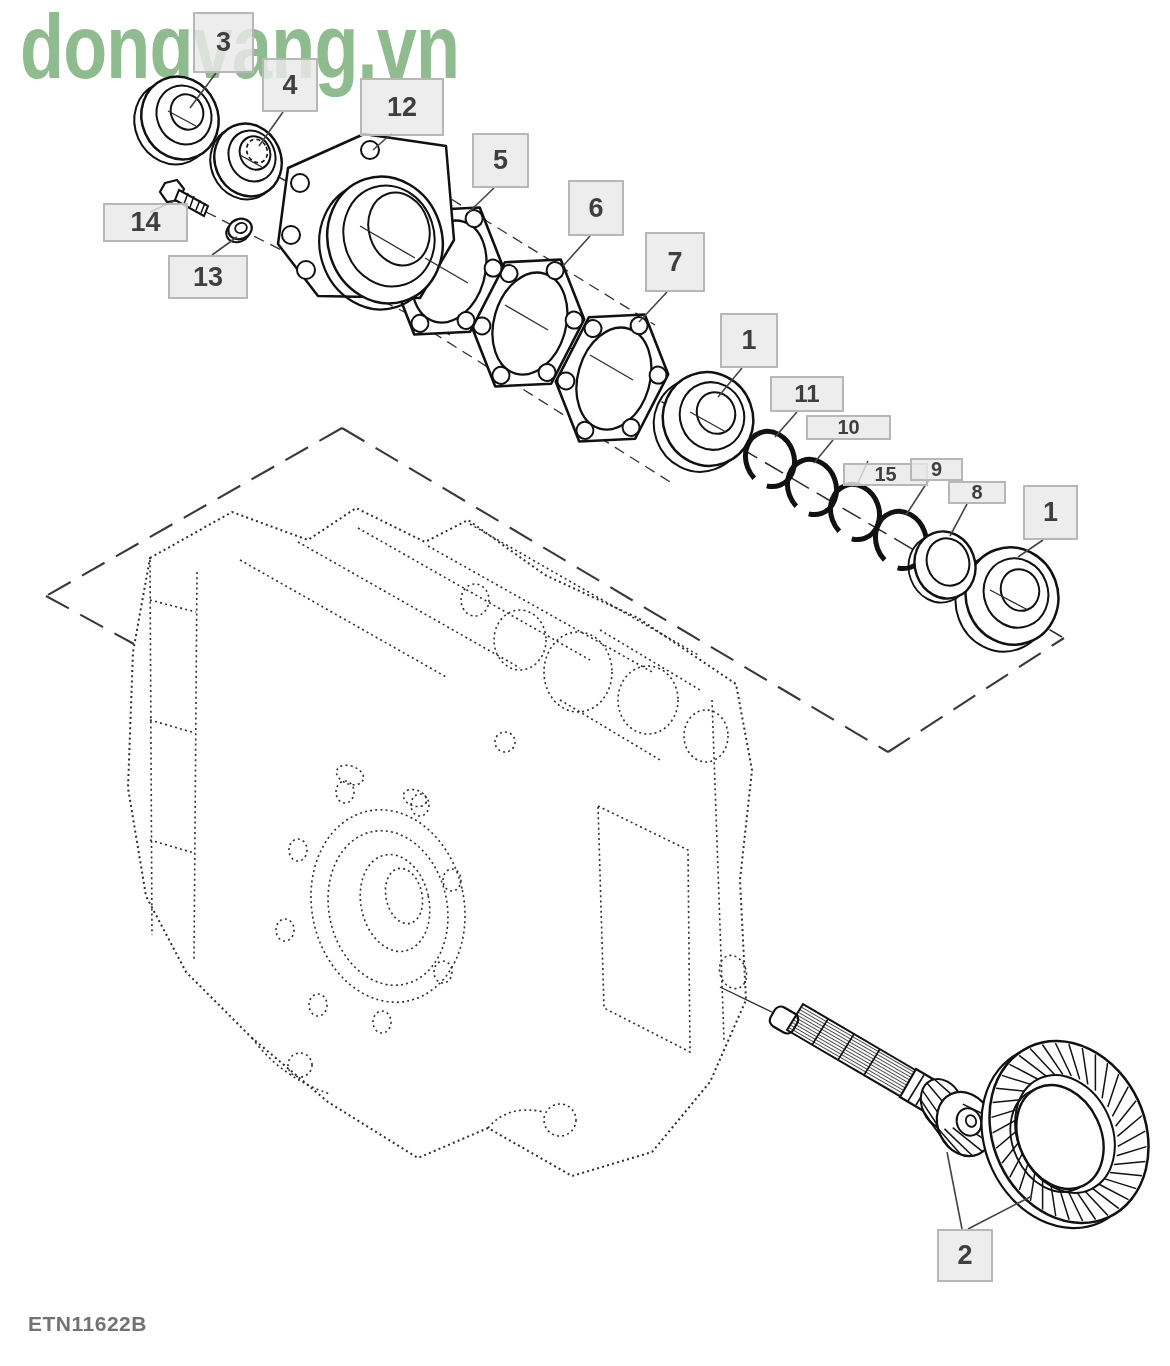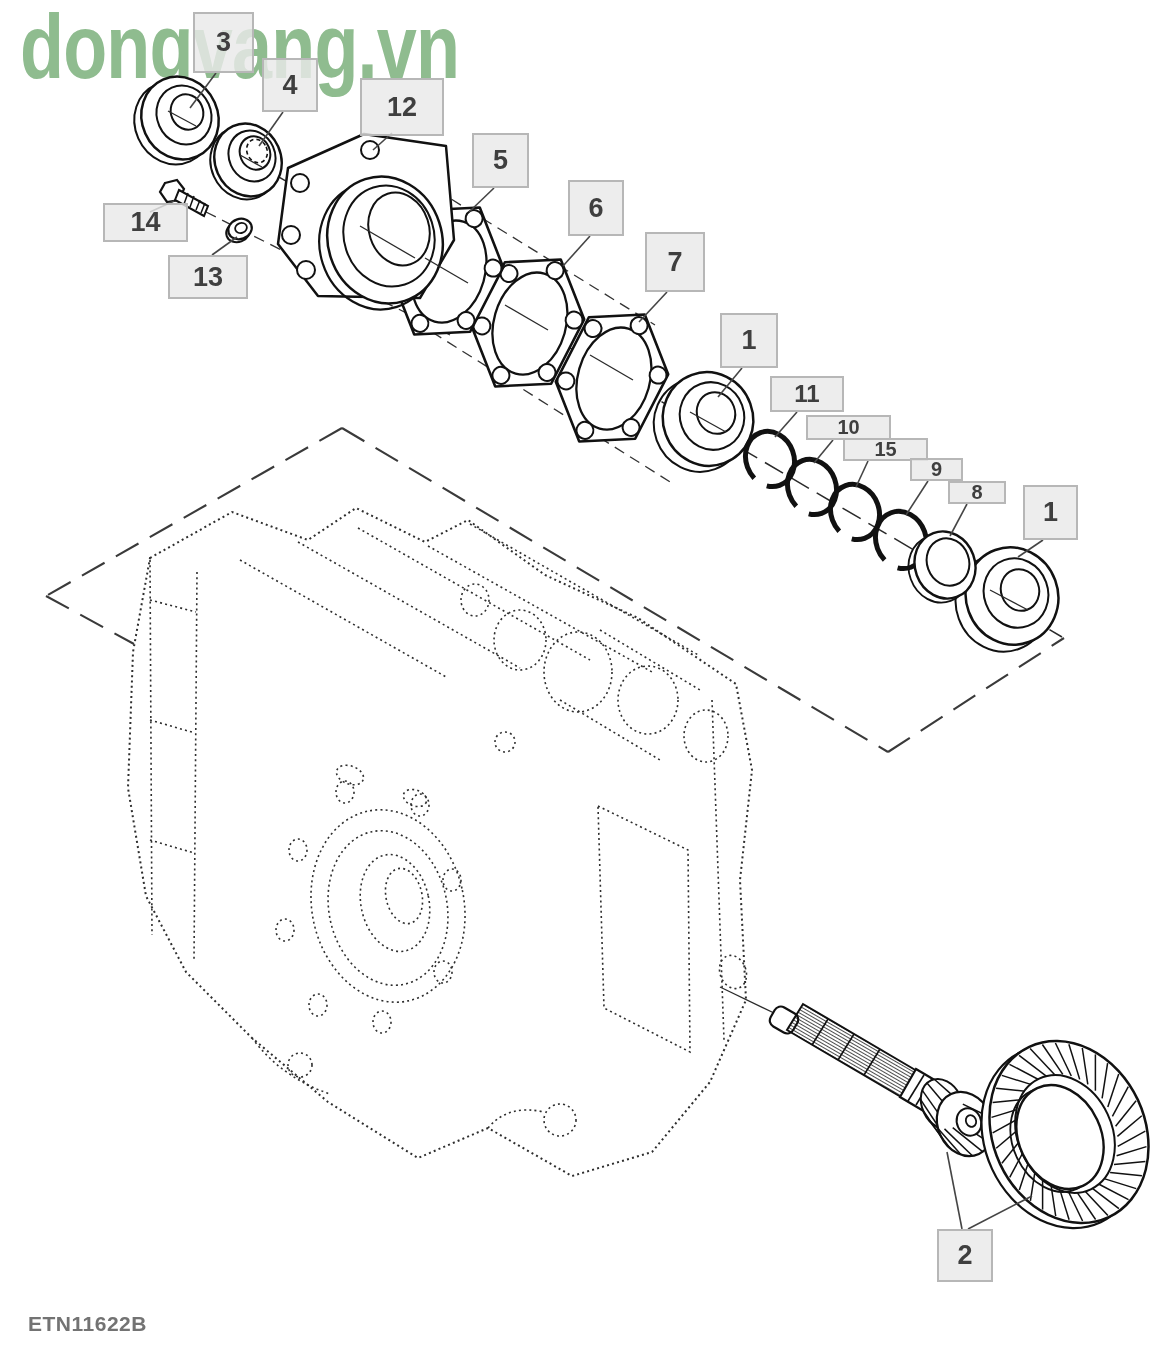--- a/index.html
+++ b/index.html
@@ -327,21 +327,21 @@
     </div>
   <div class="plabel" style="left:720px;top:313px;width:58px;height:55px;">
       <span>1</span>
     </div>
   <div class="plabel mid" style="left:770px;top:376px;width:74px;height:36px;">
       <span>11</span>
     </div>
   <div class="plabel sq" style="left:806px;top:415px;width:85px;height:25px;">
       <span>10</span>
     </div>
-  <div class="plabel sq" style="left:843px;top:438px;width:85px;height:23px;text-align:right;">
+  <div class="plabel sq" style="left:843px;top:463px;width:85px;height:23px;text-align:right;">
       <span>15</span>
     </div>
   <div class="plabel sq" style="left:910px;top:458px;width:53px;height:23px;">
       <span>9</span>
     </div>
   <div class="plabel sq" style="left:948px;top:481px;width:58px;height:23px;">
       <span>8</span>
     </div>
   <div class="plabel" style="left:1023px;top:485px;width:55px;height:55px;">
       <span>1</span>

